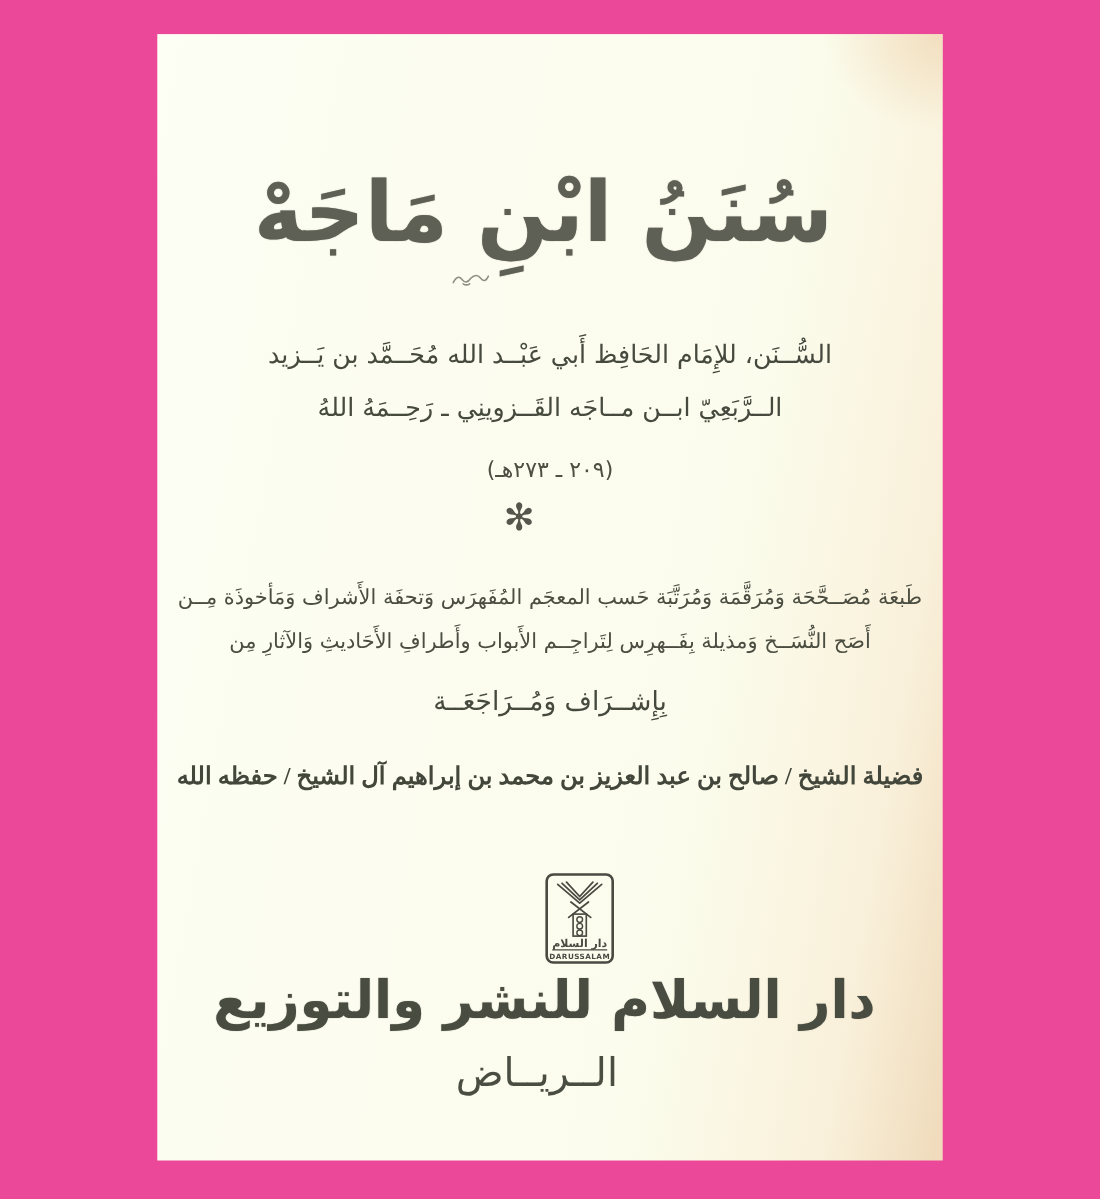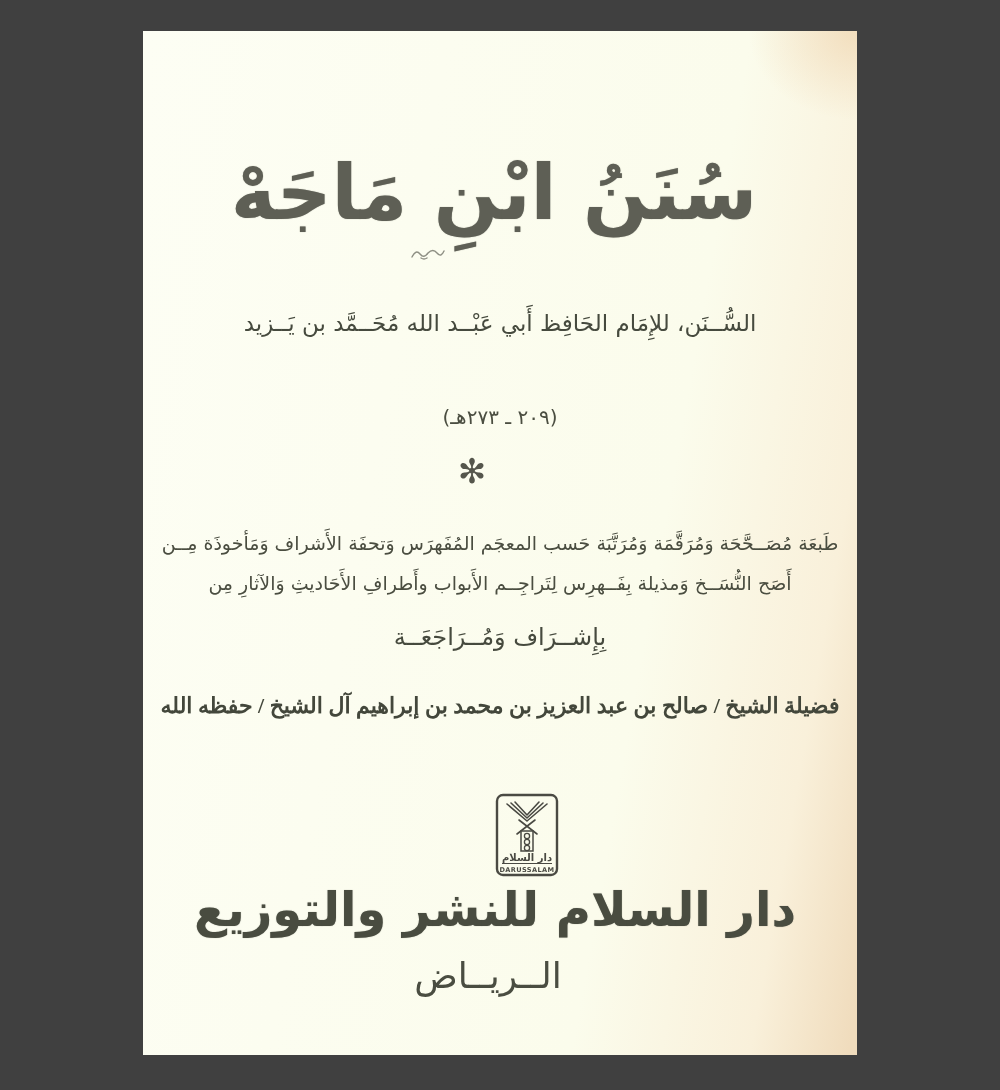--- a/index.html
+++ b/index.html
@@ -2,21 +2,21 @@
 <html lang="ar"><head>
 <meta charset="utf-8">
 <style>
   * { margin:0; padding:0; box-sizing:border-box; }
   body {
     width:1000px; height:1090px; overflow:hidden;
     font-family:"DejaVu Sans", sans-serif;
   }
   .backdrop {
     position:relative; width:1000px; height:1090px;
-    background:#404040;
+    background:#ec4899;
   }
   .paper {
     position:absolute; left:143px; top:31px; width:714px; height:1024px;
     background:linear-gradient(100deg, #fdfef4 0%, #fbfcec 68%, #f9f0da 88%, #f0dcbd 99%);
     direction:rtl;
   }
   .paper::after{ 
     content:""; position:absolute; right:0; top:0; width:110px; height:90px;
     background:radial-gradient(ellipse at top right, rgba(236,203,160,.55), rgba(236,203,160,0) 70%);
     pointer-events:none;
@@ -25,21 +25,21 @@
 
   .title-blk {
     top:86px; height:150px; display:flex; align-items:center; justify-content:center;
     font-size:76px; font-weight:bold; color:#5e5f55;
     text-shadow:0 0 1px rgba(94,95,85,.6);
     transform:translateX(-6px); 
   }
   .callig-mark { position:absolute; top:214px; left:268px; opacity:.75; }
 
   .author-blk { top:268px; font-size:23px; line-height:48px; color:#464a3e; }
-  .dates-blk  { top:374px; font-size:20px; letter-spacing:2px; color:#4b4e41; }
+  .dates-blk  { top:384px; font-size:20px; letter-spacing:2px; color:#4b4e41; }
 
   .asterisk-blk { top:420px; font-size:34px; color:#55564c; transform:translateX(-28px); }
 
   .edition-blk { top:492px; font-size:19px; line-height:40px; color:#4a4d40;margin-left:30px; }
 
   .sup-head-blk { top:592px; font-size:24px; color:#464a3e; }
   .sup-name-blk { top:662px; font-size:22px; font-weight:bold; color:#43473b; white-space:nowrap;font-family:Liberation Serif, serif; }
 
   .logo-blk { position:absolute; top:762px; left:352px; width:64px; height:84px; }
 
@@ -54,20 +54,21 @@
   <div class="paper">
 
     <div class="blk title-blk">سُنَنُ ابْنِ مَاجَهْ</div>
 
     <svg class="callig-mark" width="34" height="16" viewBox="0 0 34 16">
       <path d="M1 12 Q5 4 9 9 T17 8 Q22 3 26 8 T33 6 M10 13 q3 2 6 0" fill="none" stroke="#6a6b60" stroke-width="1.4" stroke-linecap="round"></path>
     </svg>
 
     <div class="blk author-blk">
       <div>السُّــنَن، للإِمَام الحَافِظ أَبي عَبْــد الله مُحَــمَّد بن يَــزيد</div>
+      <div>الــرَّبَعِيّ ابــن مــاجَه القَــزوينِي ـ رَحِــمَهُ اللهُ</div>
     </div>
     <div class="blk dates-blk">(٢٠٩ ـ ٢٧٣هـ)</div>
 
     <div class="blk asterisk-blk">✻</div>
 
     <div class="blk edition-blk">
       <div>طَبعَة مُصَــحَّحَة وَمُرَقَّمَة وَمُرَتَّبَة حَسب المعجَم المُفَهرَس وَتحفَة الأَشراف وَمَأخوذَة مِــن</div>
       <div>أَصَح النُّسَــخ وَمذيلة بِفَــهرِس لِتَراجِــم الأَبواب وأَطرافِ الأَحَاديثِ وَالآثارِ مِن</div>
     </div>
 

